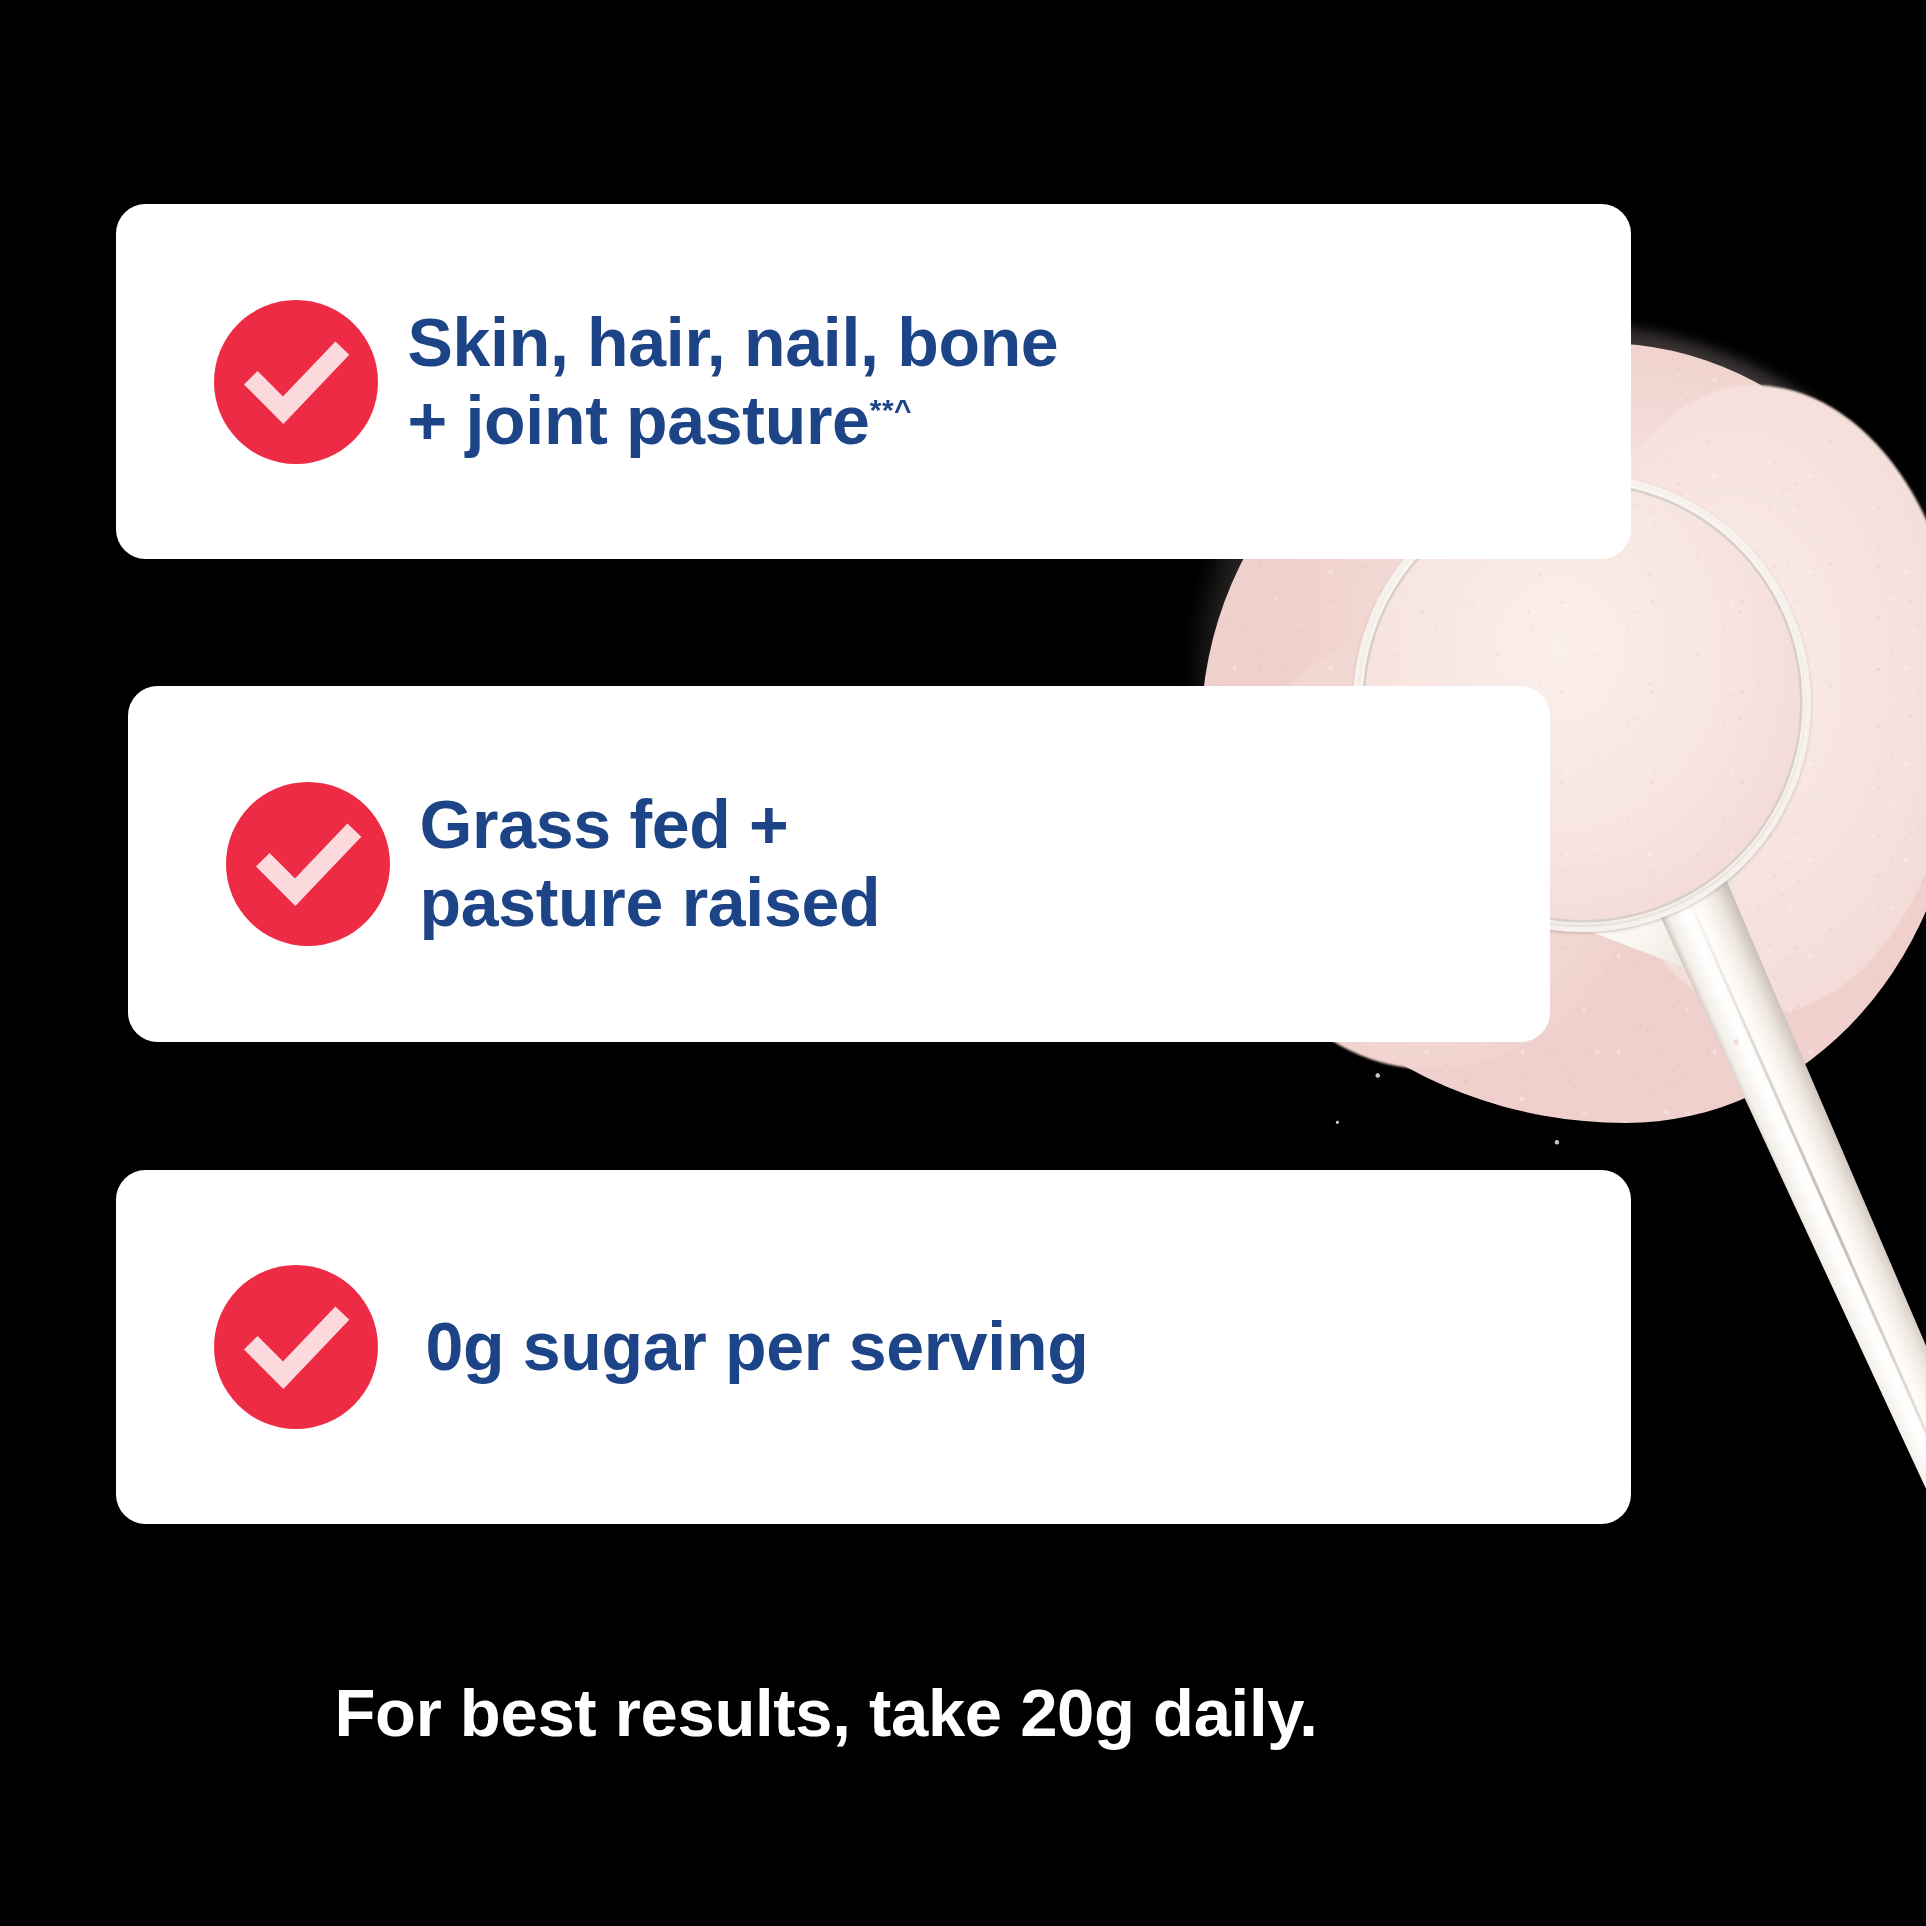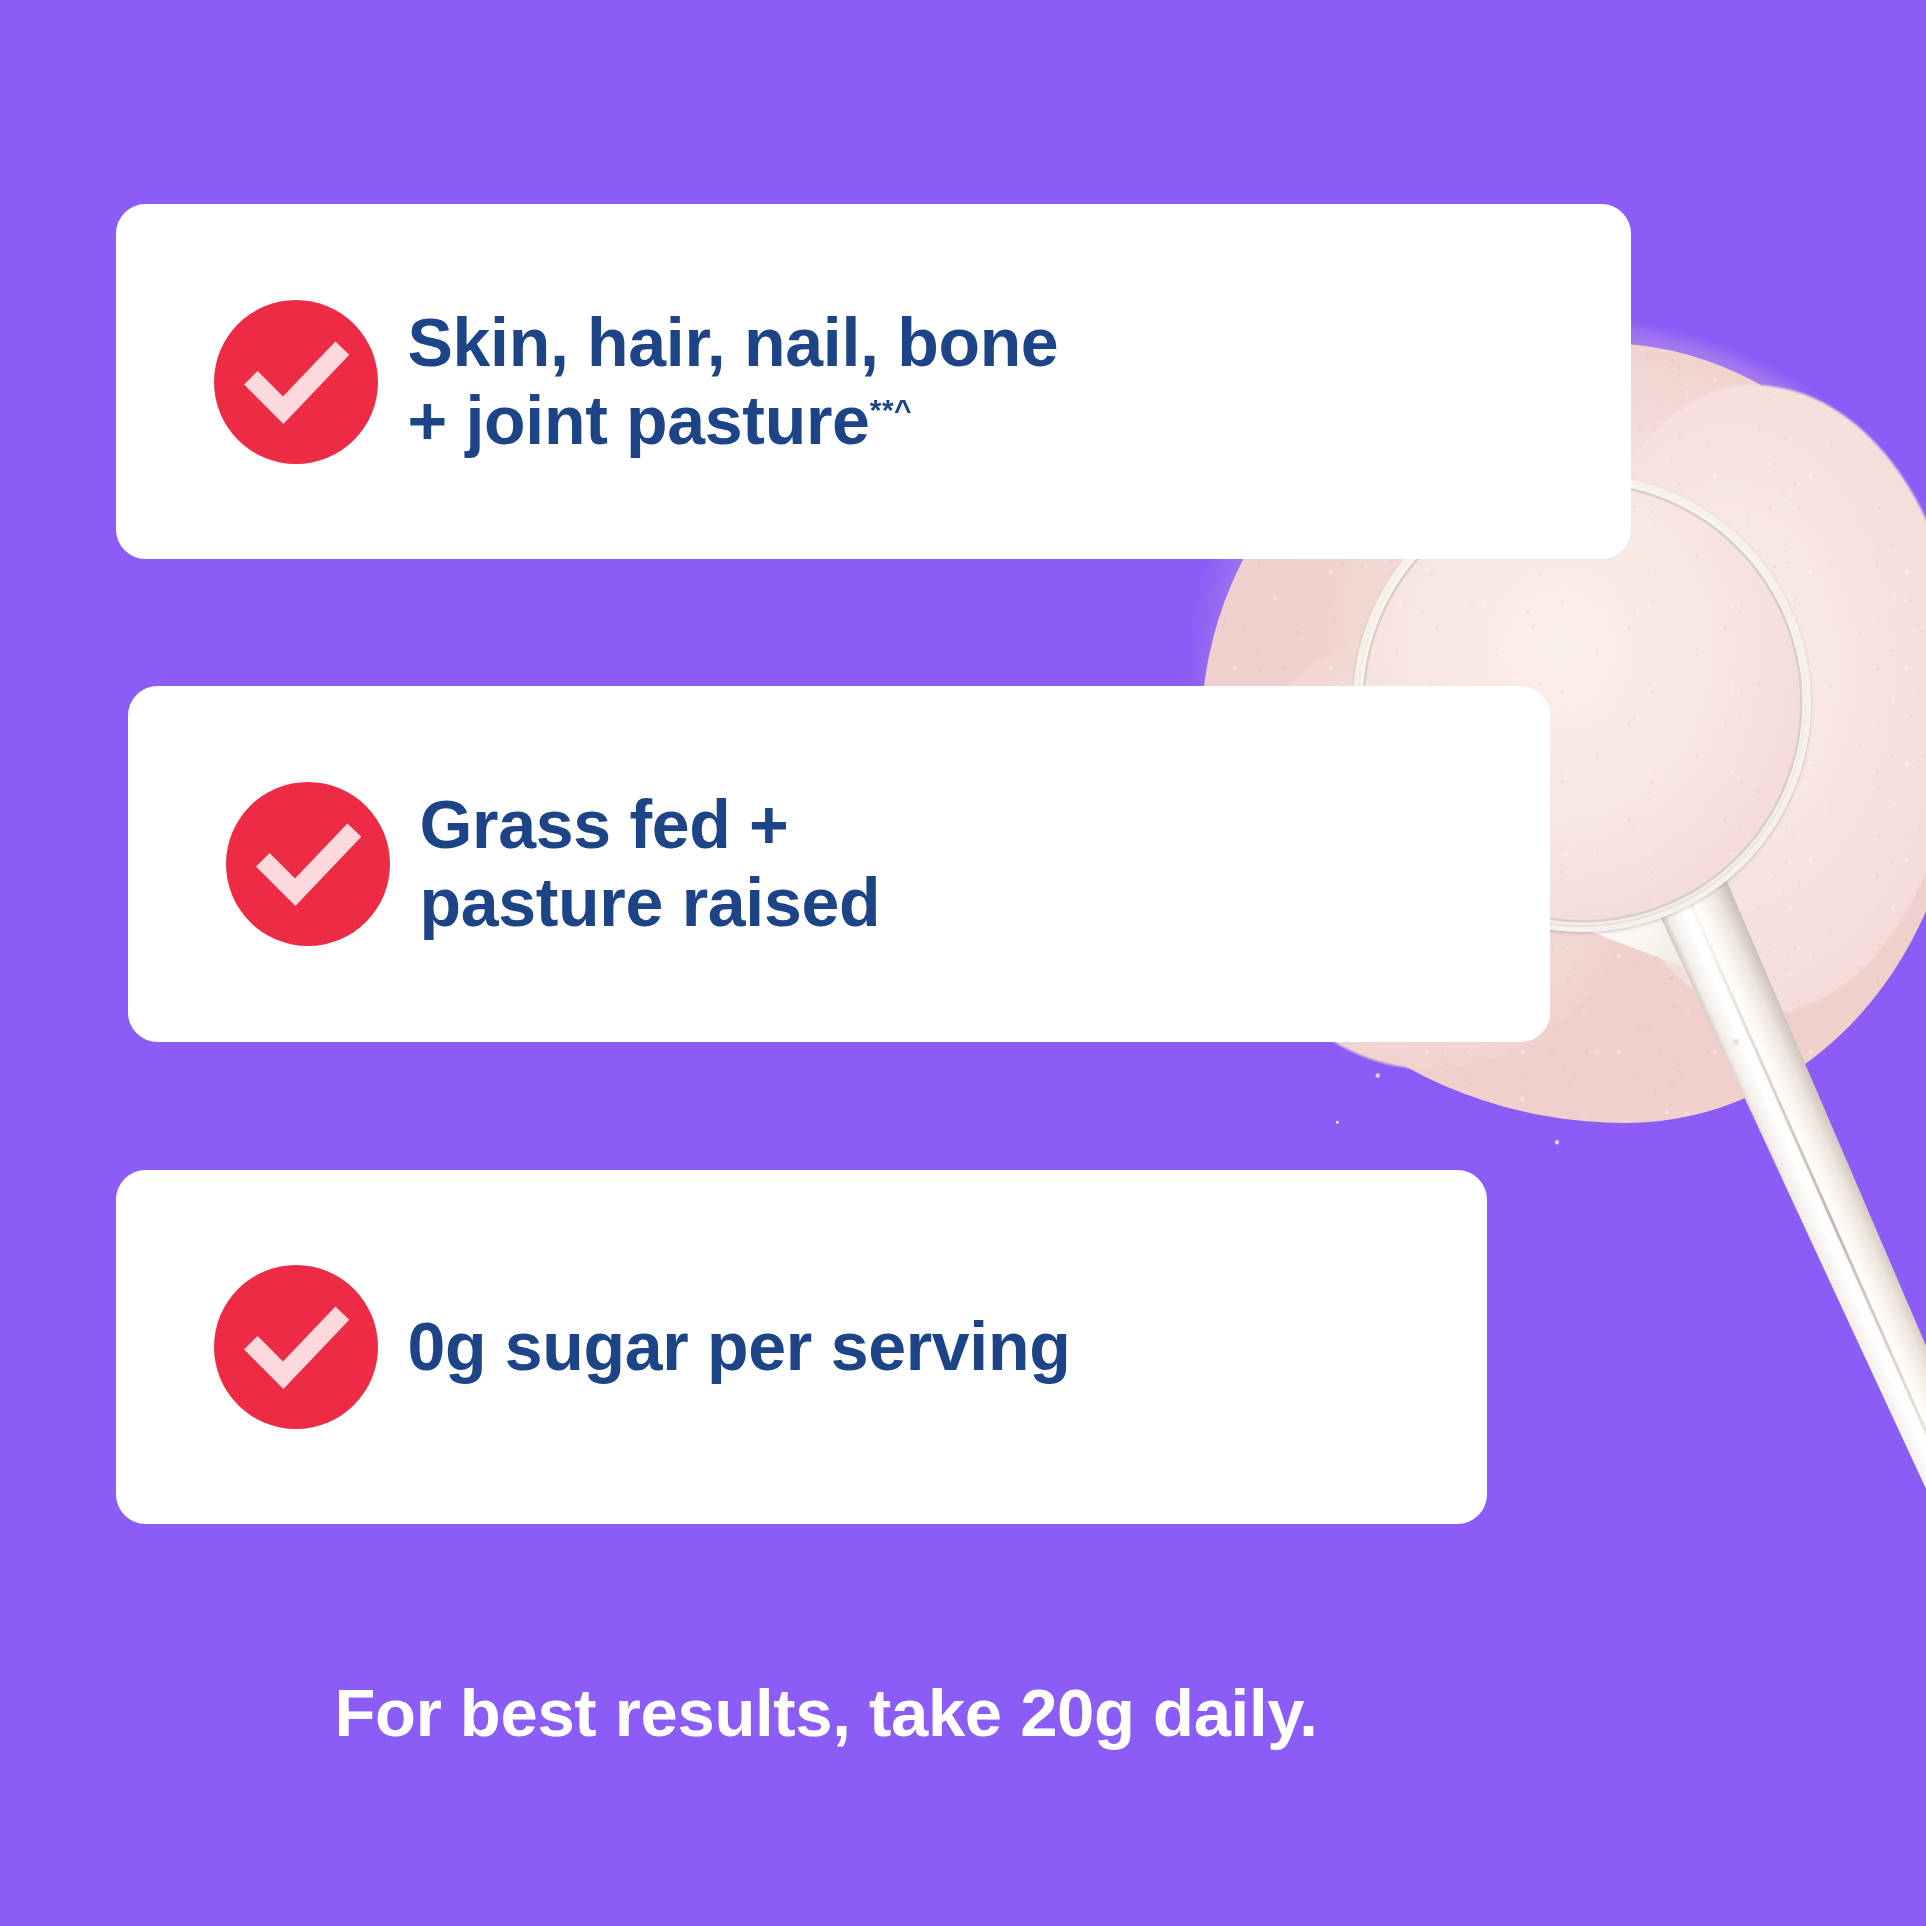--- a/index.html
+++ b/index.html
@@ -10,21 +10,21 @@
   }
   body {
     font-family: "Liberation Sans", sans-serif;
   }
 
   #poster {
     position: relative;
     width: 1926px;
     height: 1926px;
     overflow: hidden;
-    background: #8b5cf6;
+    background: #000000;
   }
 
   
   .photo-layer {
     position: absolute;
     left: 0; top: 0;
     width: 1926px;
     height: 1926px;
     pointer-events: none;
   }
@@ -193,21 +193,21 @@
   
   .card {
     position: absolute;
     background: #FFFFFF;
     border-radius: 29.5px;
     display: flex;
     align-items: center;
   }
   #card-1 { left: 116px; top: 204px;  width: 1515px; height: 355px; }
   #card-2 { left: 128px; top: 686px; width: 1422px; height: 356px; }
-  #card-3 { left: 116px; top: 1170px; width: 1371px; height: 354px; }
+  #card-3 { left: 116px; top: 1170px; width: 1515px; height: 354px; gap: 18px; }
 
   .check-badge {
     position: relative;
     flex: 0 0 auto;
     width: 164px;
     height: 164px;
     margin-left: 98px;
     border-radius: 50%;
     background: #EE2B44;
   }

